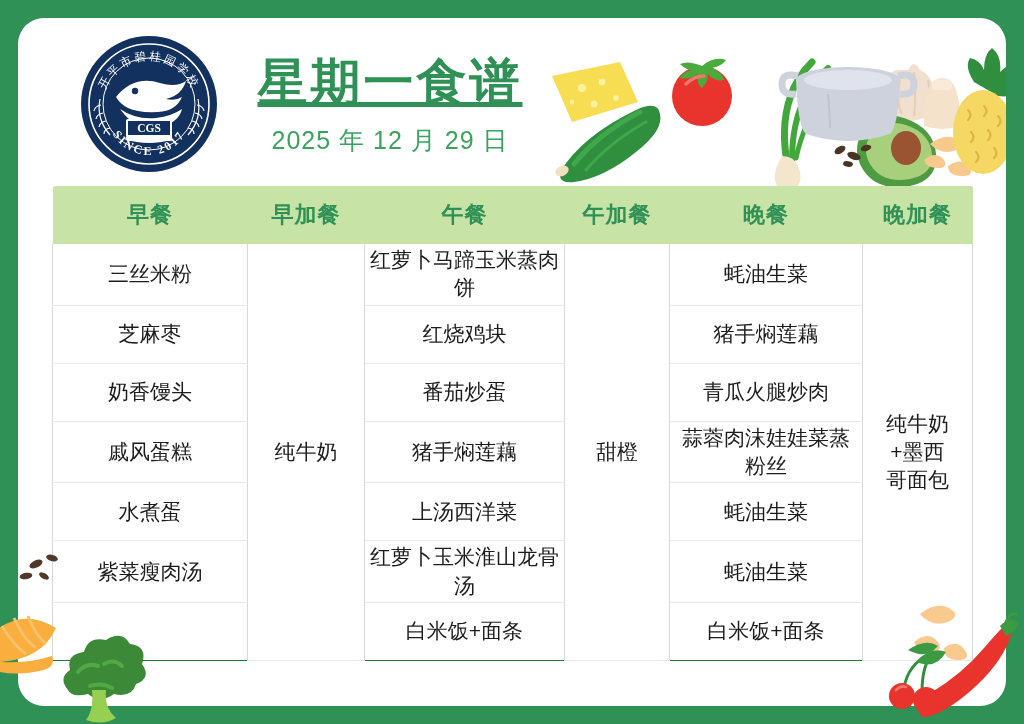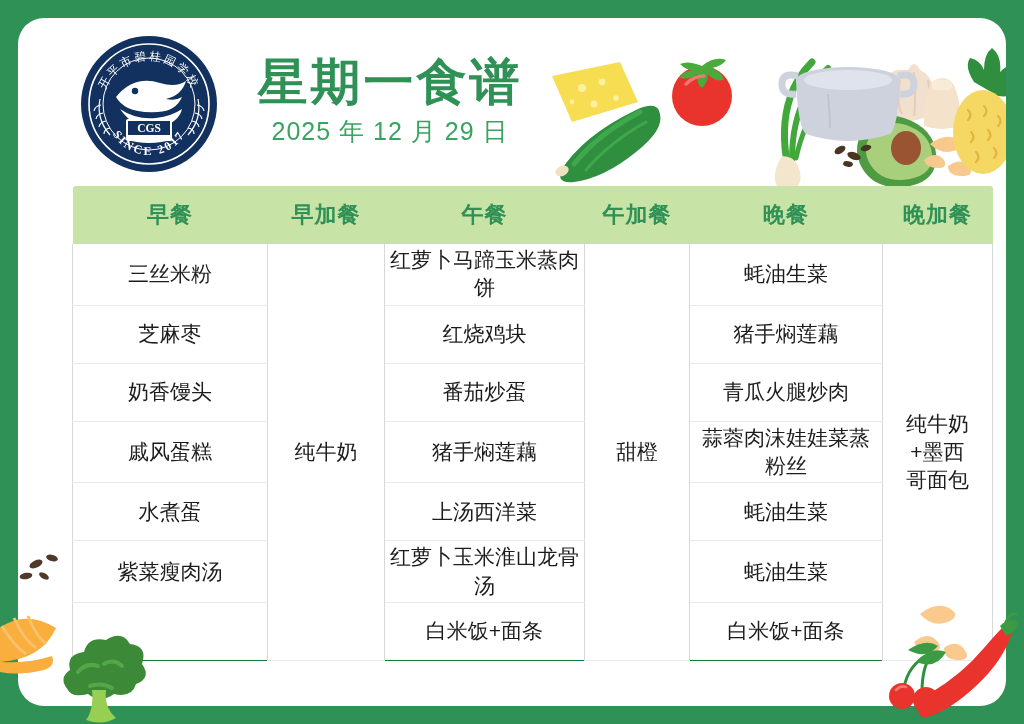--- a/index.html
+++ b/index.html
@@ -55,23 +55,24 @@
     width: 300px;
     text-align: center;
   }
   .title-main {
     font-size: 50px;
     font-weight: bold;
     color: #2f9156;
     letter-spacing: 3px;
     line-height: 1.15;
     white-space: nowrap;
+    text-decoration: underline;
   }
   .title-date {
-    margin-top: 3px;
+    margin-top: 12px;
     font-size: 25px;
     color: #3aa35f;
     letter-spacing: 1px;
     white-space: nowrap;
   }
 
   .deco-top {
     position: absolute;
     left: 524px;
     top: 22px;
@@ -85,21 +86,20 @@
     left: 34px;
     top: 168px;
     width: 920px;
   }
 
   table.menu {
     width: 920px;
     border-collapse: collapse;
     table-layout: fixed;
     background: transparent;
-    margin-left: 20px;
   }
 
   table.menu thead th {
     background: #c7e3a6;
     color: #2f9156;
     font-size: 22px;
     font-weight: bold;
     height: 58px;
     text-align: center;
     letter-spacing: 1px;

